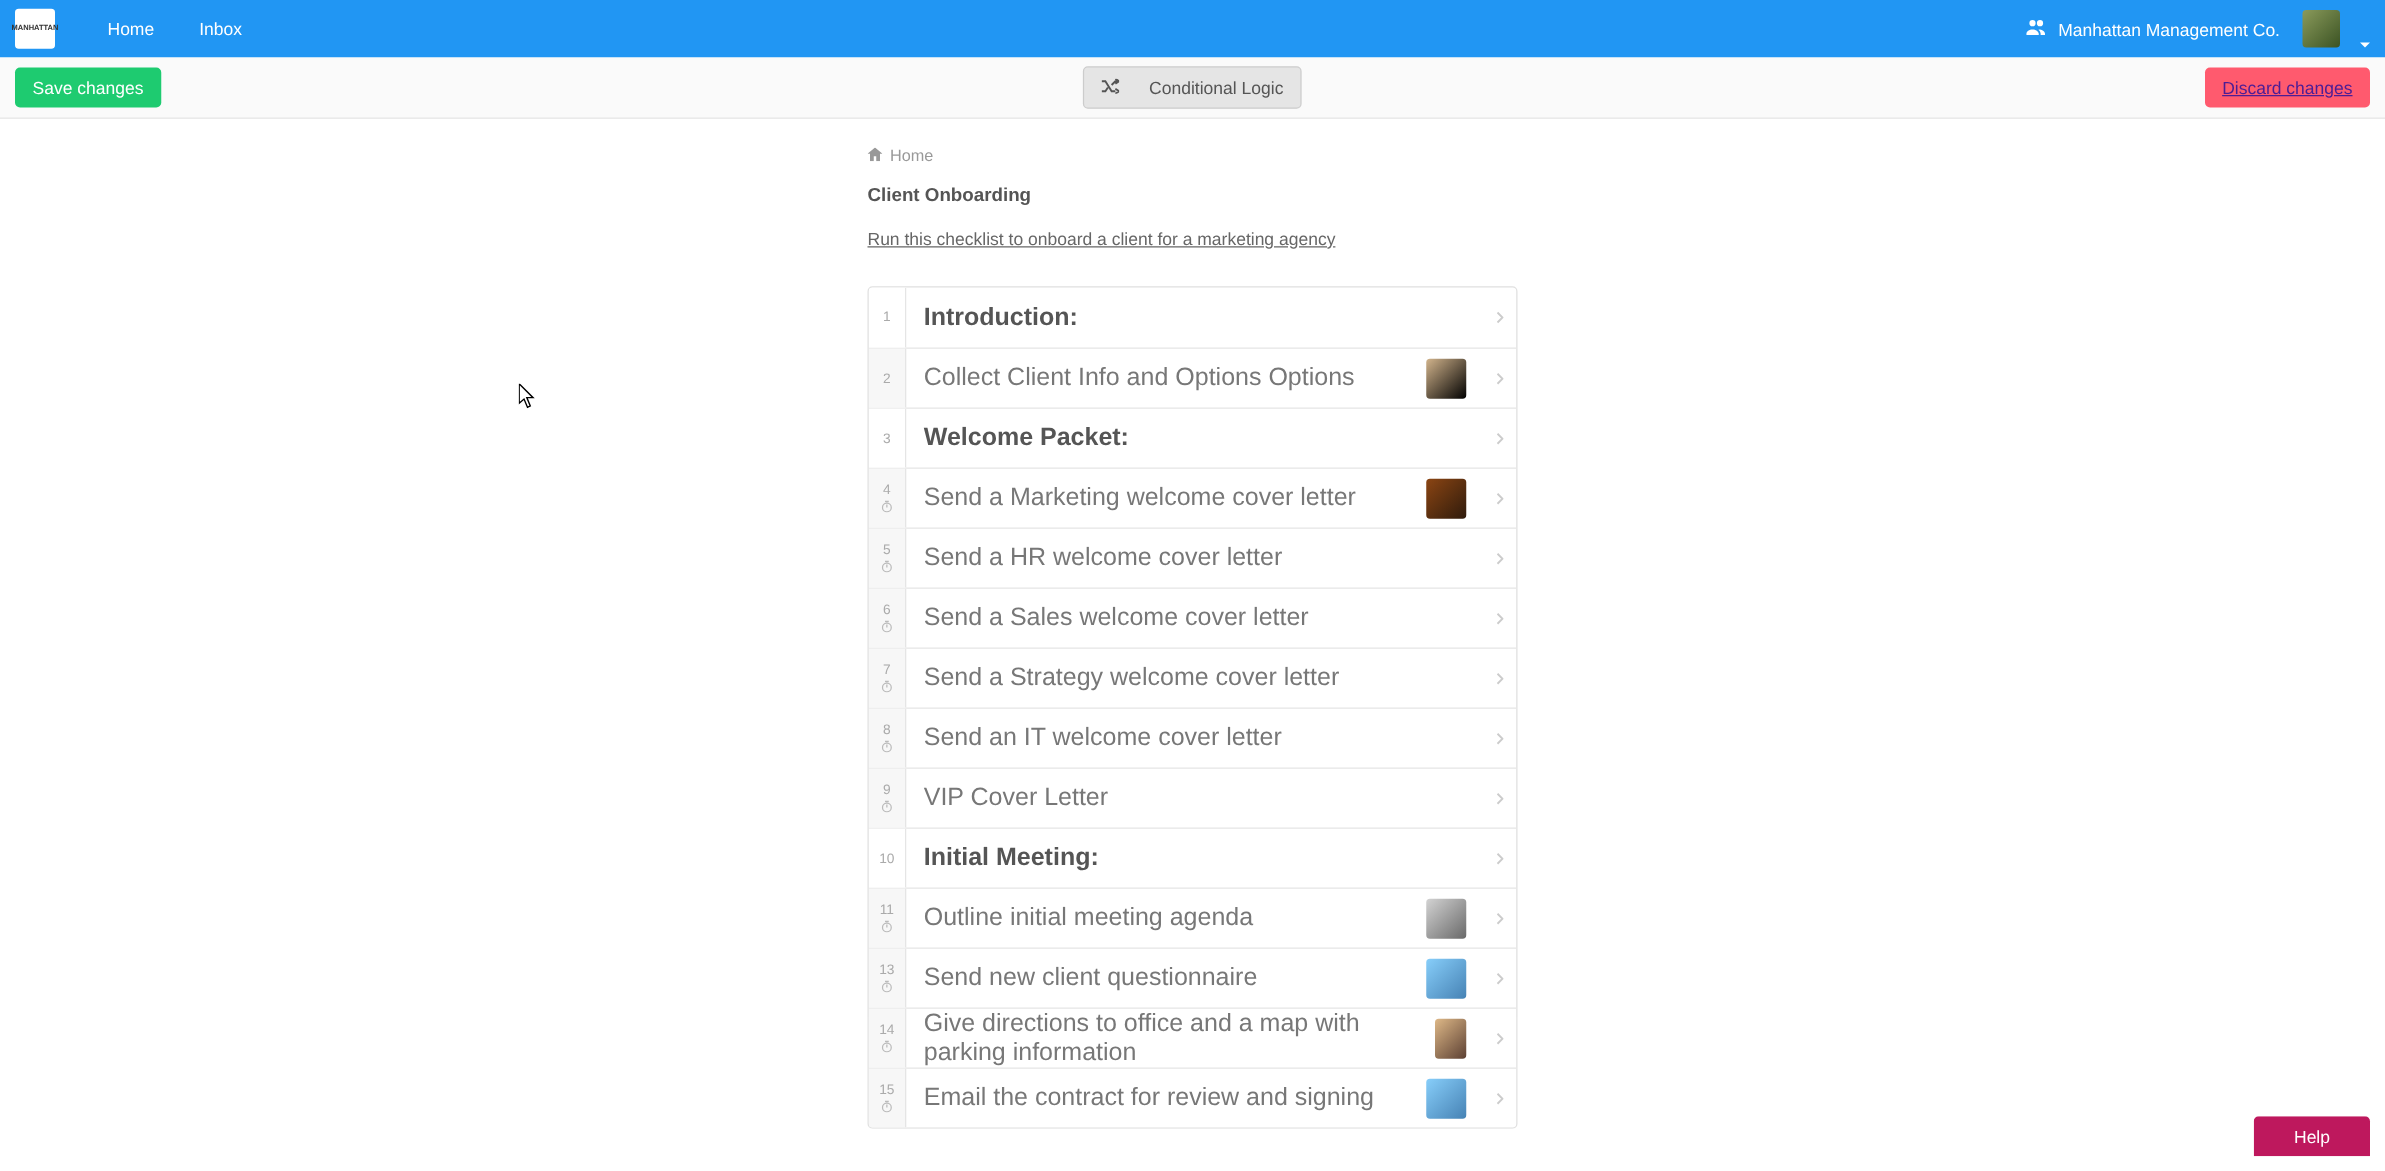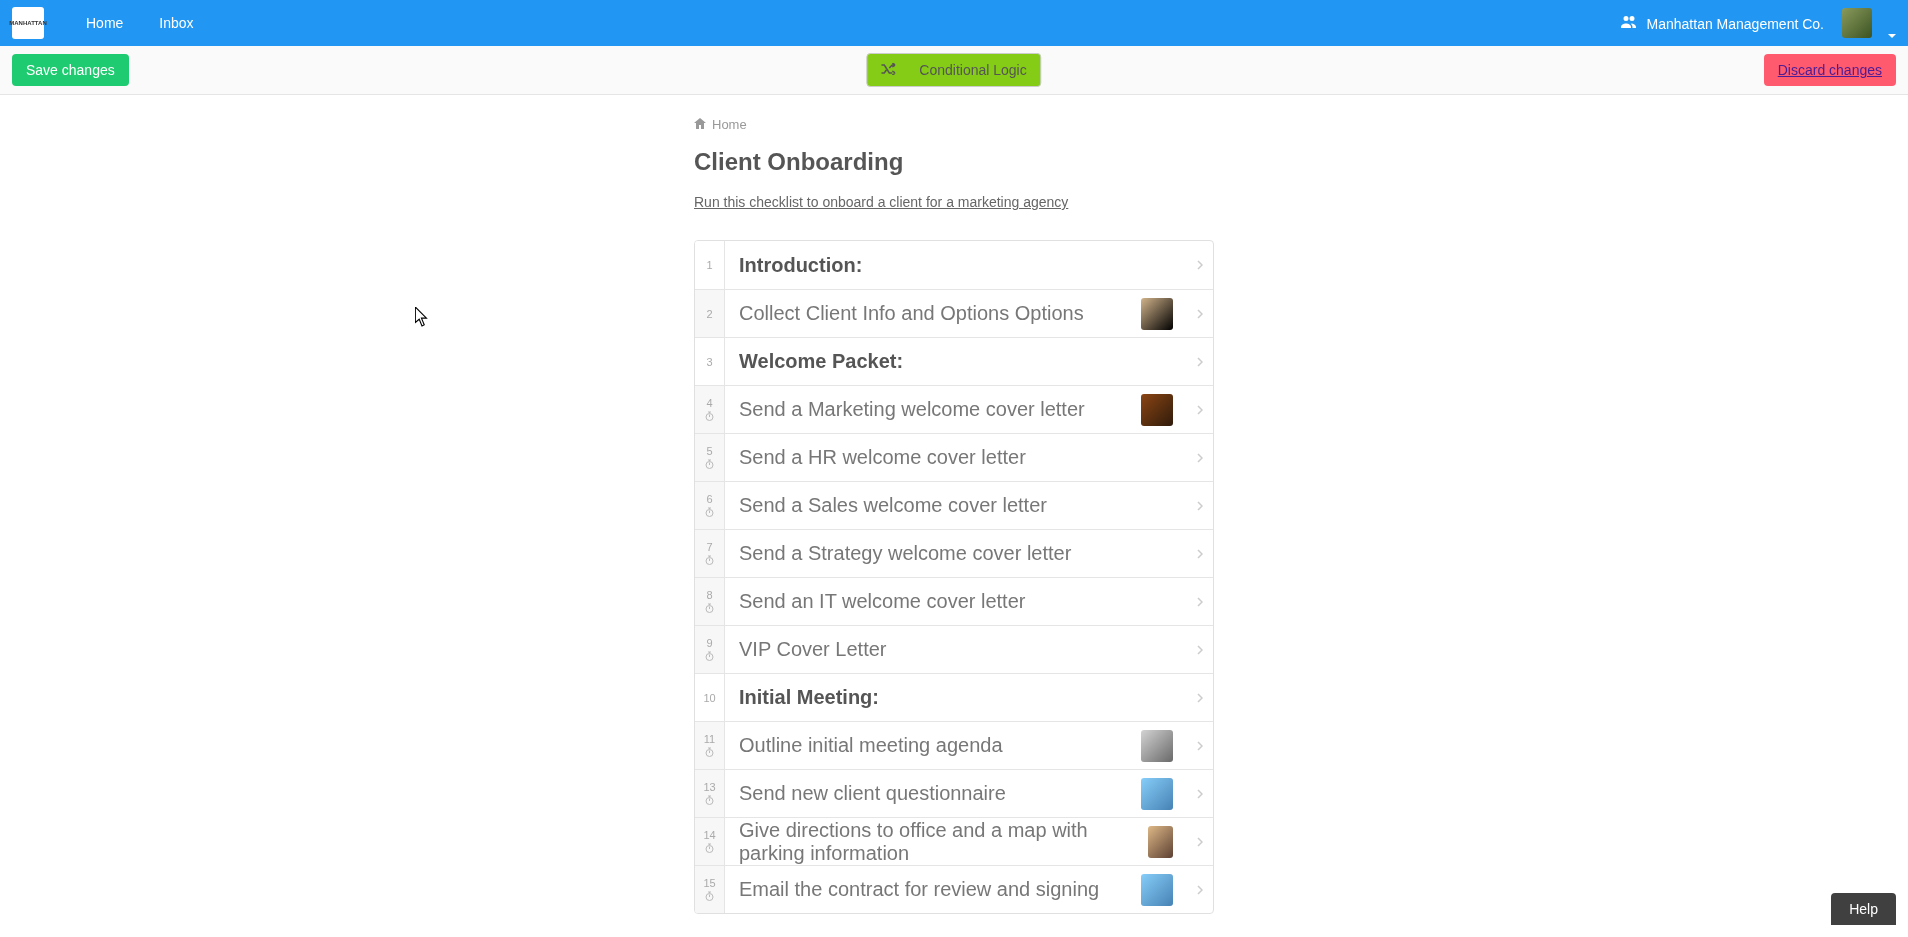--- a/index.html
+++ b/index.html
@@ -76,21 +76,21 @@
   .btn {
     border: none;
     border-radius: 4px;
     padding: 8px 14px;
     font-size: 14px;
     cursor: pointer;
   }
   .btn-save { background: #1ecb70; color: #fff; }
   .btn-discard { background: #ff5a6e; color: #4c1d95; margin-left: auto; text-decoration: underline; }
   .btn-logic {
-    background: #84cc16;
+    background: #e5e5e5;
     border: 1px solid #ccc;
     color: #555;
     position: absolute;
     left: 50%;
     transform: translateX(-50%);
     display: flex;
     align-items: center;
     gap: 24px;
   }
   .shuffle-icon {
@@ -107,21 +107,21 @@
   .breadcrumb {
     color: #999;
     font-size: 13px;
     display: flex;
     align-items: center;
     gap: 6px;
     cursor: pointer;
   }
   .home-icon-crumb { font-size: 12px; }
   .page-title {
-    font-size: 24px;
+    font-size: 15px;
     font-weight: bold;
     color: #555;
     margin-top: 16px;
   }
   .page-desc {
     margin-top: 18px;
     color: #666;
     font-size: 14px;
     text-decoration: underline;
   }
@@ -183,25 +183,25 @@
   .avatar-m1 { background: linear-gradient(135deg,#d3d3d3,#696969); }
   .avatar-m2 { background: linear-gradient(135deg,#c0c0c0,#555); }
   .avatar-m3 { background: linear-gradient(135deg,#87cefa,#4682b4); }
   .avatar-f3 { background: linear-gradient(135deg,#deb887,#5c4033); }
 
   
   .help-btn {
     position: fixed;
     right: 12px;
     bottom: 12px;
-    background: #404040;
+    background: #be185d;
     color: #fff;
     border: none;
     border-radius: 4px 4px 0 0;
-    padding: 8px 18px;
+    padding: 8px 32px;
     font-size: 14px;
     cursor: pointer;
   }
 
   
   .cursor {
     position: absolute;
     left: 415px;
     top: 307px;
     width: 14px;

